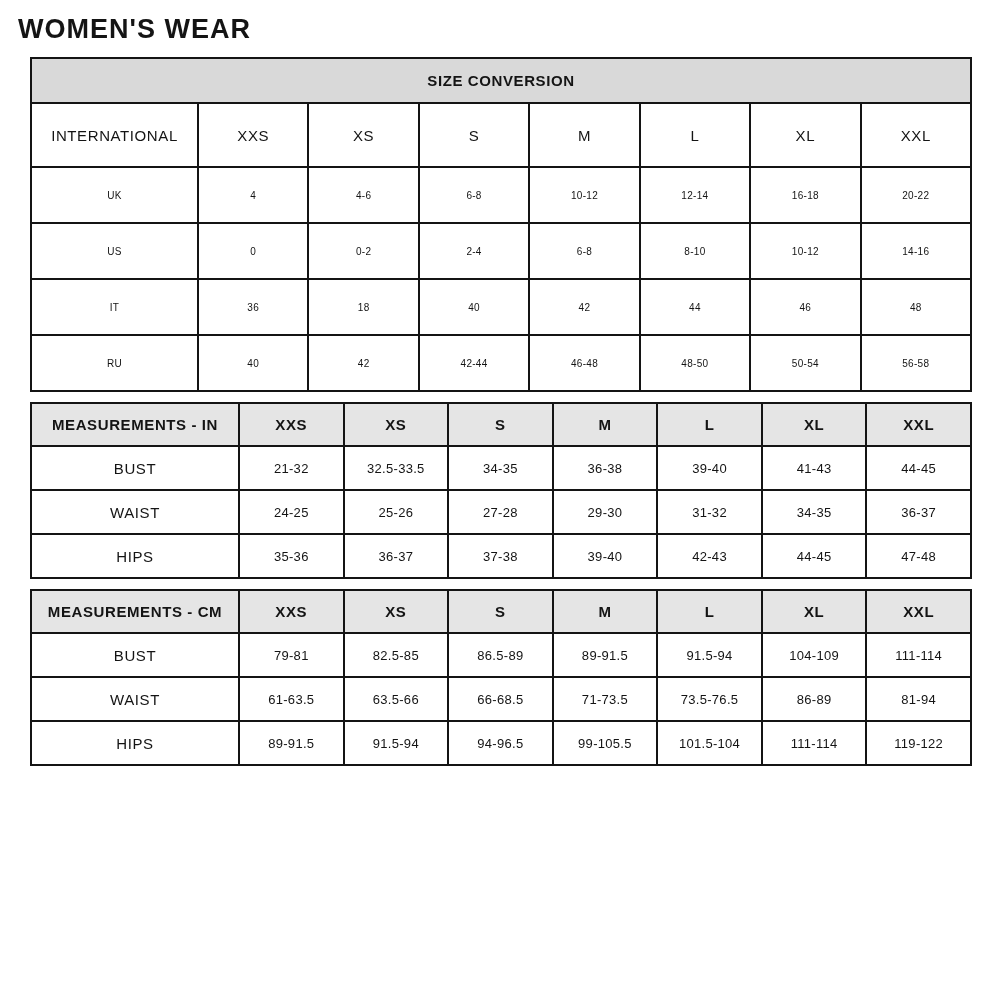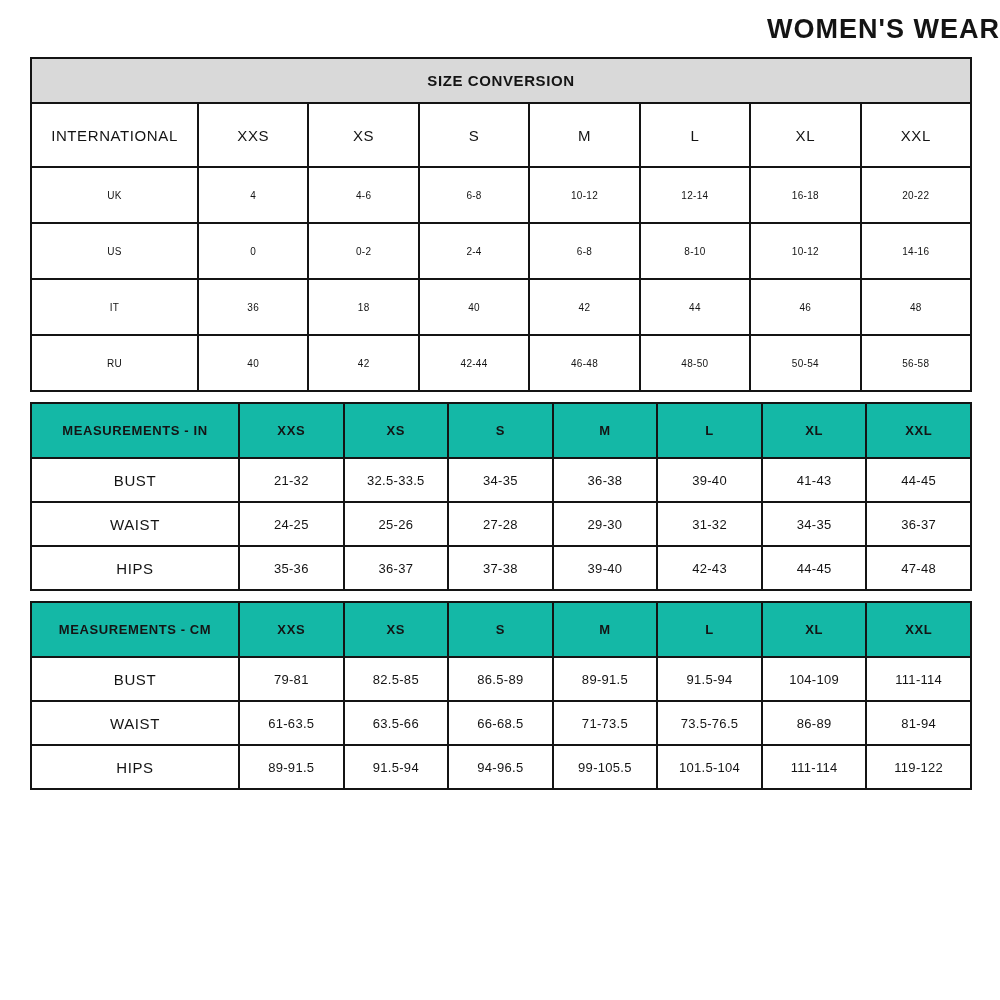--- a/index.html
+++ b/index.html
@@ -4,21 +4,21 @@
 <style>
   * { margin: 0; padding: 0; box-sizing: border-box; }
   html, body {
     width: 1000px;
     background: #ffffff;
     font-family: "Liberation Sans", "DejaVu Sans", sans-serif;
     color: #141414;
   }
   .sheet { width: 1000px; height: 1000px; background: #ffffff; }
   .page-title {
-    text-align: right;
+    text-align: left;
     font-size: 27px;
     font-weight: bold;
     letter-spacing: 1px;
     padding-top: 14px;
     height: 57px;
     margin-left: 18px;
   }
   table {
     border-collapse: collapse;
     table-layout: fixed;
@@ -44,24 +44,24 @@
   }
   .conv-header th {
     height: 64px;
     font-size: 15px;
     letter-spacing: 0.6px;
   }
   .conv-row td { height: 56px; font-size: 10px; letter-spacing: 0.3px; }
   .col-label-1 { width: 167px; }
   
   .meas-header th {
-    height: 55px;
-    background: #14b8a6;
+    height: 43px;
+    background: #e5e5e5;
     font-weight: bold;
-    font-size: 13px;
+    font-size: 15px;
     letter-spacing: 0.6px;
   }
   .meas-row td { height: 44px; font-size: 13px; letter-spacing: 0.3px; }
   .meas-row td.row-label { font-size: 15px; letter-spacing: 0.6px; }
   .col-label-2 { width: 208px; }
 </style>
 </head>
 <body>
 
 <div class="sheet">

